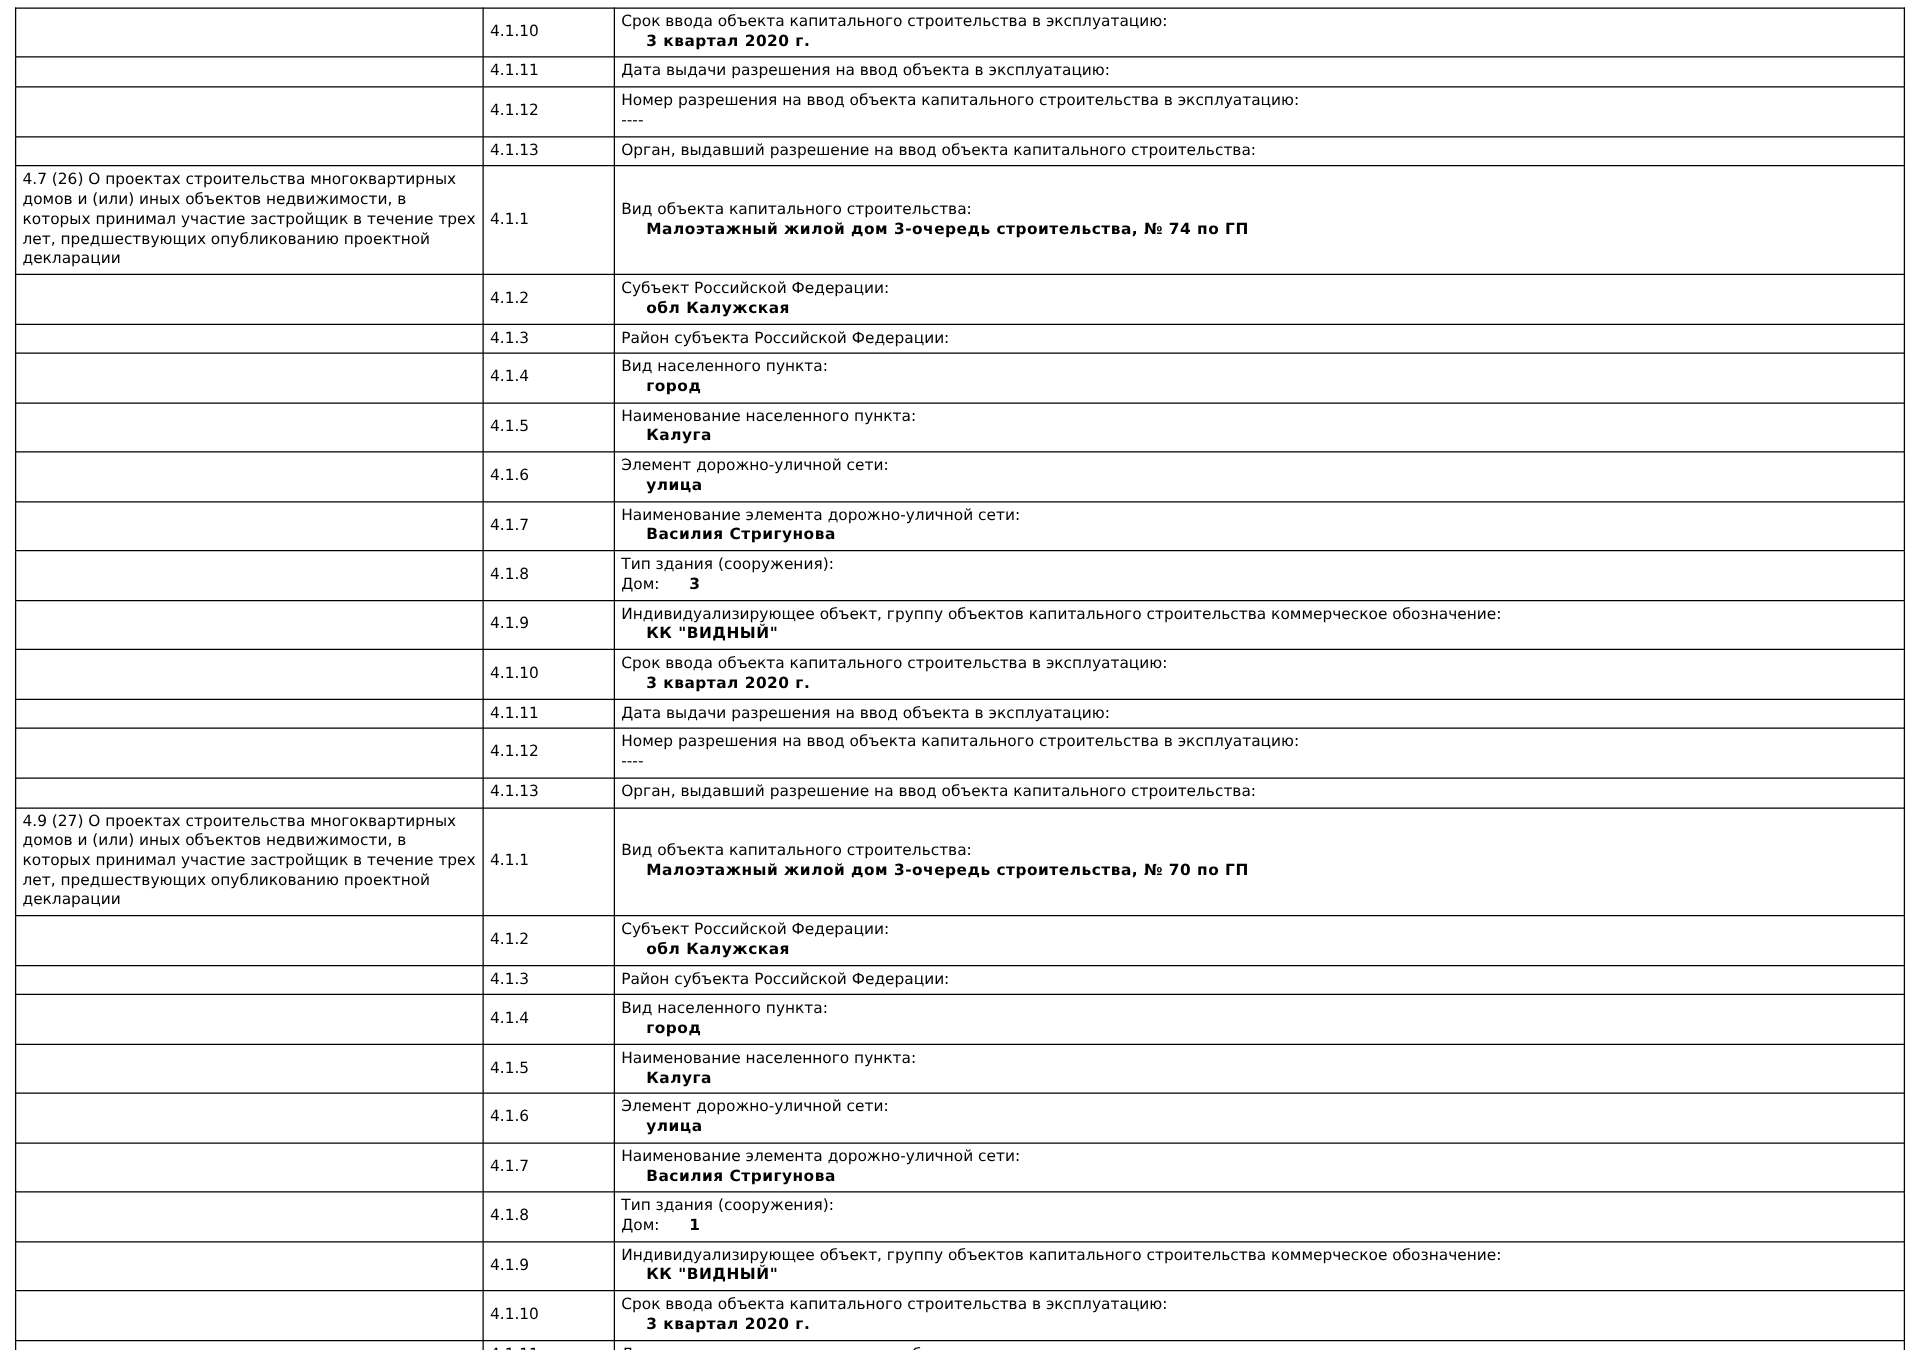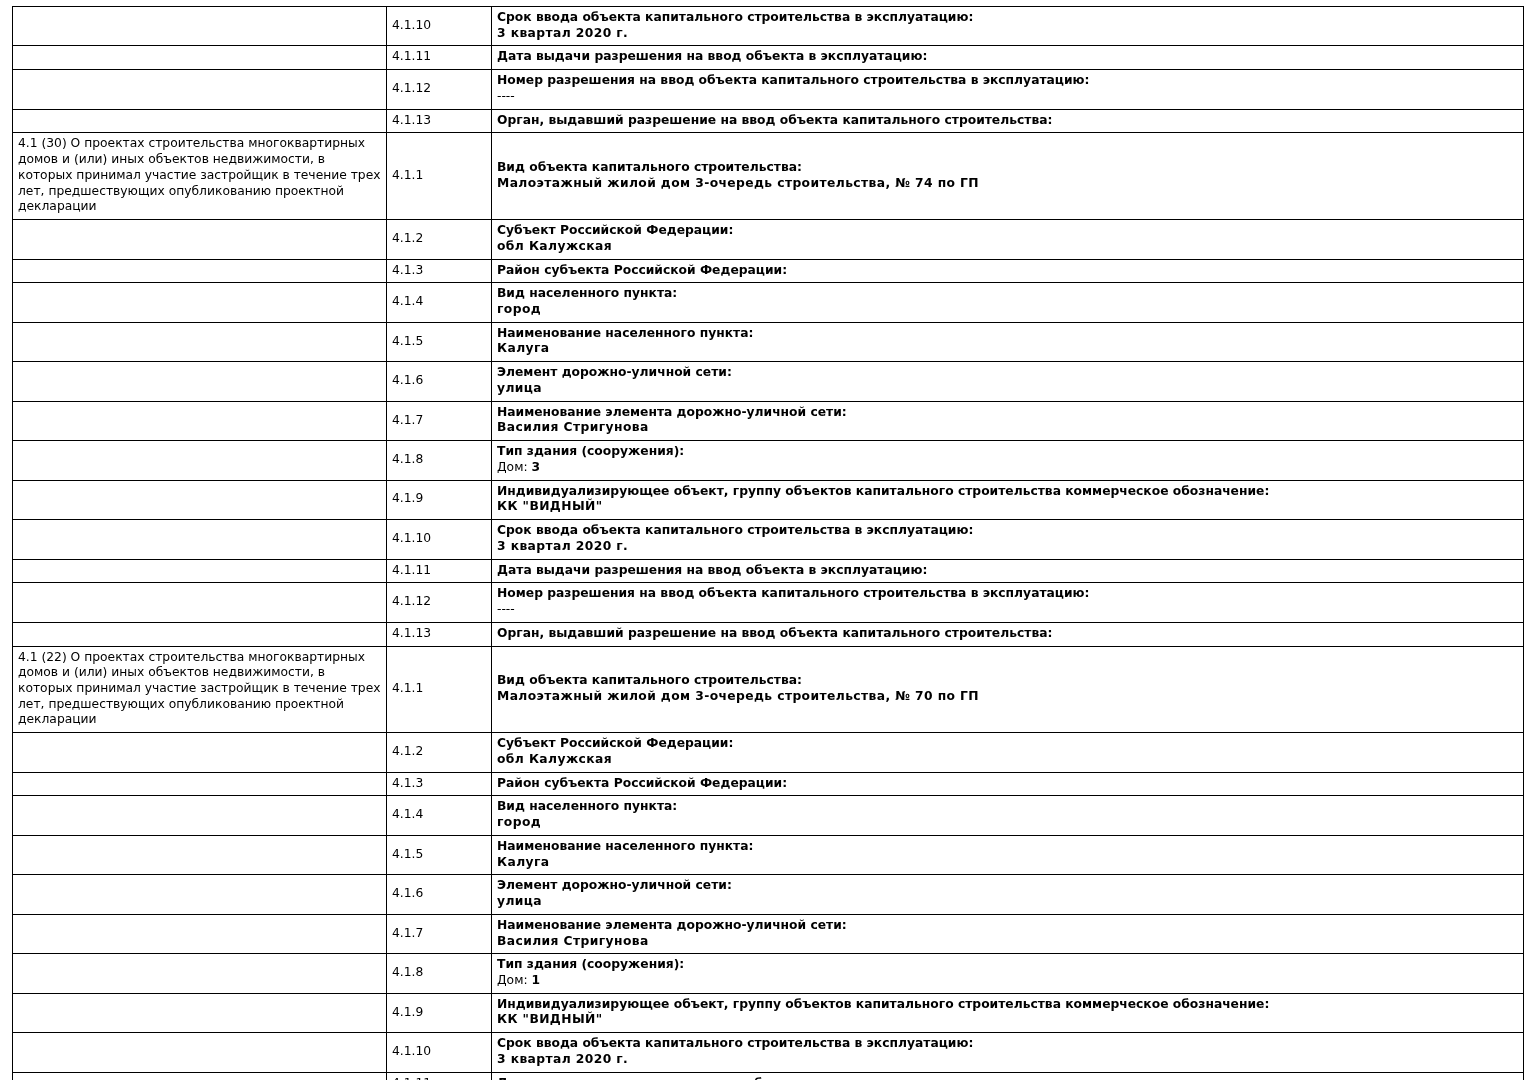--- a/index.html
+++ b/index.html
@@ -43,26 +43,27 @@
     vertical-align: middle;
     font-size: 12.3px;
     padding-left: 6px;
     margin-top: 44px;
   }
   td.body {
     vertical-align: middle;
     padding-left: 9px;
   }
   .lbl {
-    font-weight: bold;
+    font-weight: normal;
     white-space: pre-wrap;
   }
   .val {
     font-weight: bold;
     letter-spacing: 0.4px;
+    margin-left: 20px;
   }
   .inline-lbl {
     font-weight: normal;
   }
   .dashes {
     font-weight: normal;
     letter-spacing: 0px;
   }
 </style>
 </head>
@@ -100,21 +101,21 @@
           </td>
         </tr>
         <tr>
           <td class="section"></td>
           <td class="code">4.1.13</td>
           <td class="body">
             <div class="lbl">Орган, выдавший разрешение на ввод объекта капитального строительства:</div>
           </td>
         </tr>
         <tr>
-          <td class="section">4.1 (30) О проектах строительства многоквартирных домов и (или) иных объектов недвижимости, в которых принимал участие застройщик в течение трех лет, предшествующих опубликованию проектной декларации</td>
+          <td class="section">4.7 (26) О проектах строительства многоквартирных домов и (или) иных объектов недвижимости, в которых принимал участие застройщик в течение трех лет, предшествующих опубликованию проектной декларации</td>
           <td class="code">4.1.1</td>
           <td class="body">
             <div class="lbl">Вид объекта капитального строительства:</div>
             <div class="val">Малоэтажный жилой дом 3-очередь строительства, № 74 по ГП</div>
           </td>
         </tr>
         <tr>
           <td class="section"></td>
           <td class="code">4.1.2</td>
           <td class="body">
@@ -201,21 +202,21 @@
           </td>
         </tr>
         <tr>
           <td class="section"></td>
           <td class="code">4.1.13</td>
           <td class="body">
             <div class="lbl">Орган, выдавший разрешение на ввод объекта капитального строительства:</div>
           </td>
         </tr>
         <tr>
-          <td class="section">4.1 (22) О проектах строительства многоквартирных домов и (или) иных объектов недвижимости, в которых принимал участие застройщик в течение трех лет, предшествующих опубликованию проектной декларации</td>
+          <td class="section">4.9 (27) О проектах строительства многоквартирных домов и (или) иных объектов недвижимости, в которых принимал участие застройщик в течение трех лет, предшествующих опубликованию проектной декларации</td>
           <td class="code">4.1.1</td>
           <td class="body">
             <div class="lbl">Вид объекта капитального строительства:</div>
             <div class="val">Малоэтажный жилой дом 3-очередь строительства, № 70 по ГП</div>
           </td>
         </tr>
         <tr>
           <td class="section"></td>
           <td class="code">4.1.2</td>
           <td class="body">

